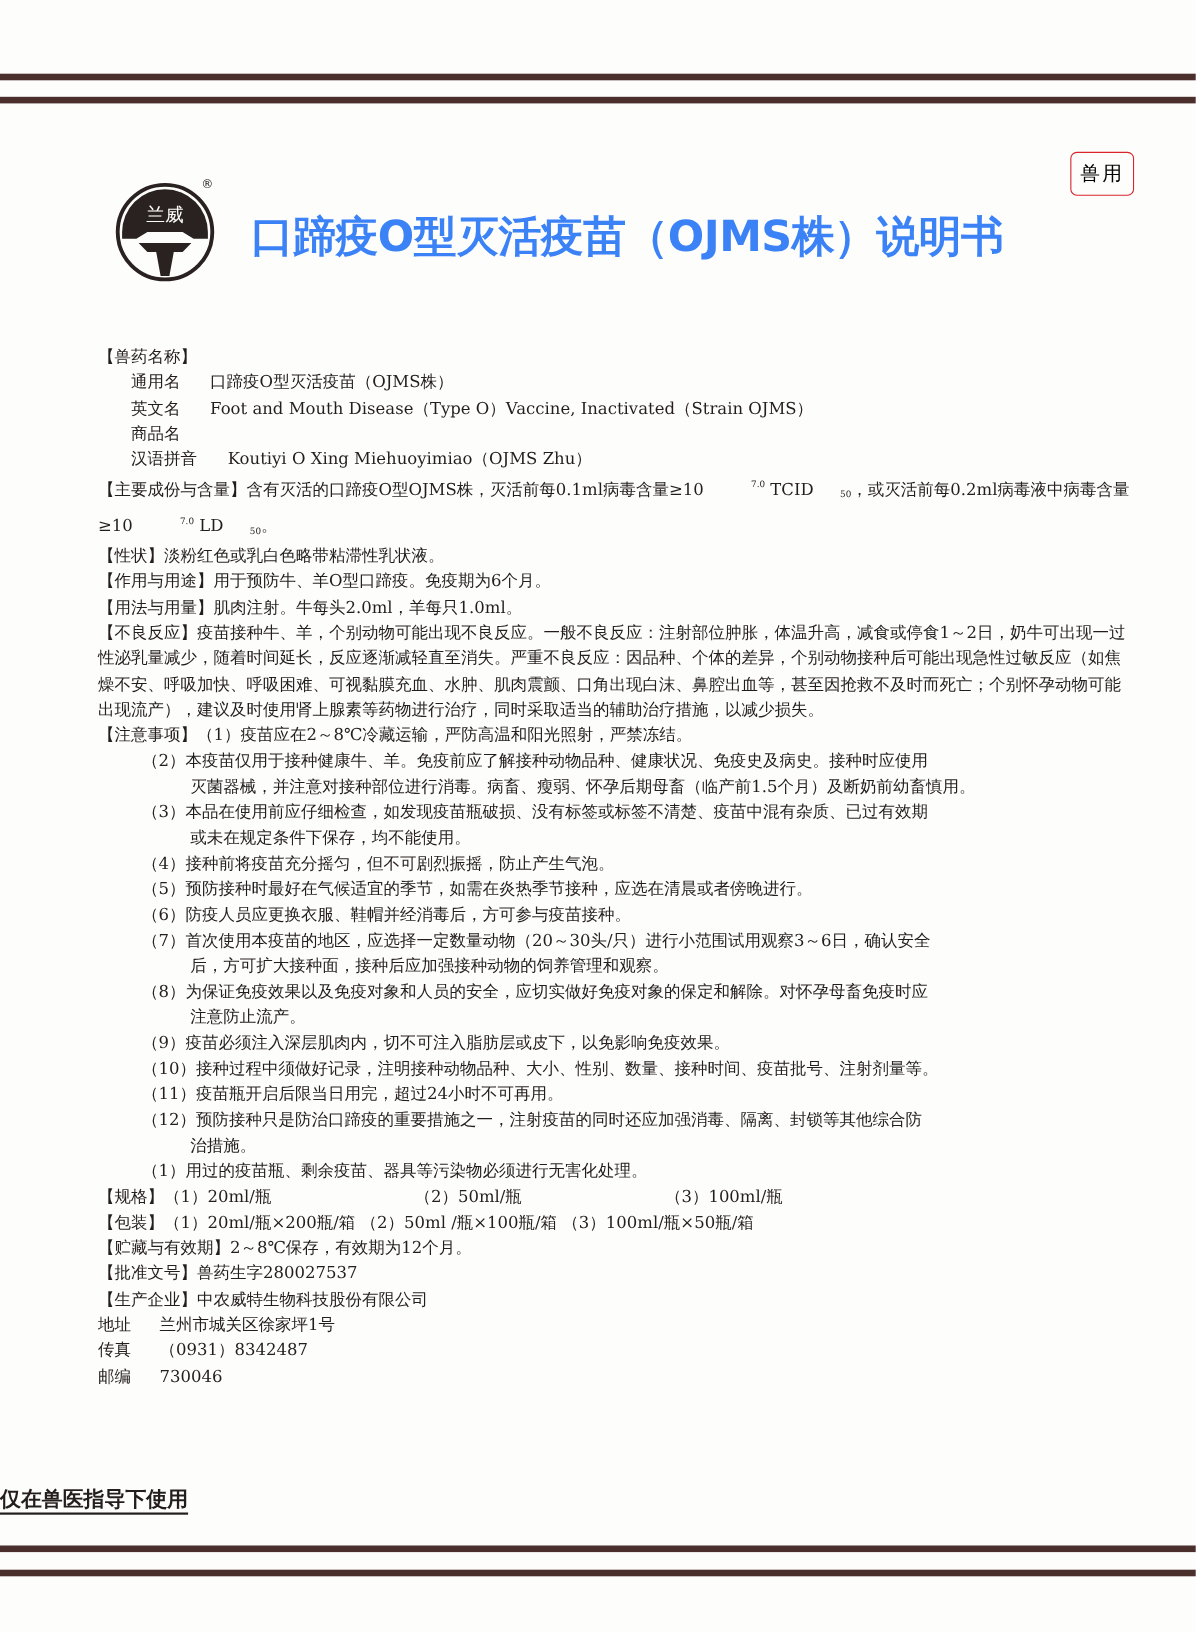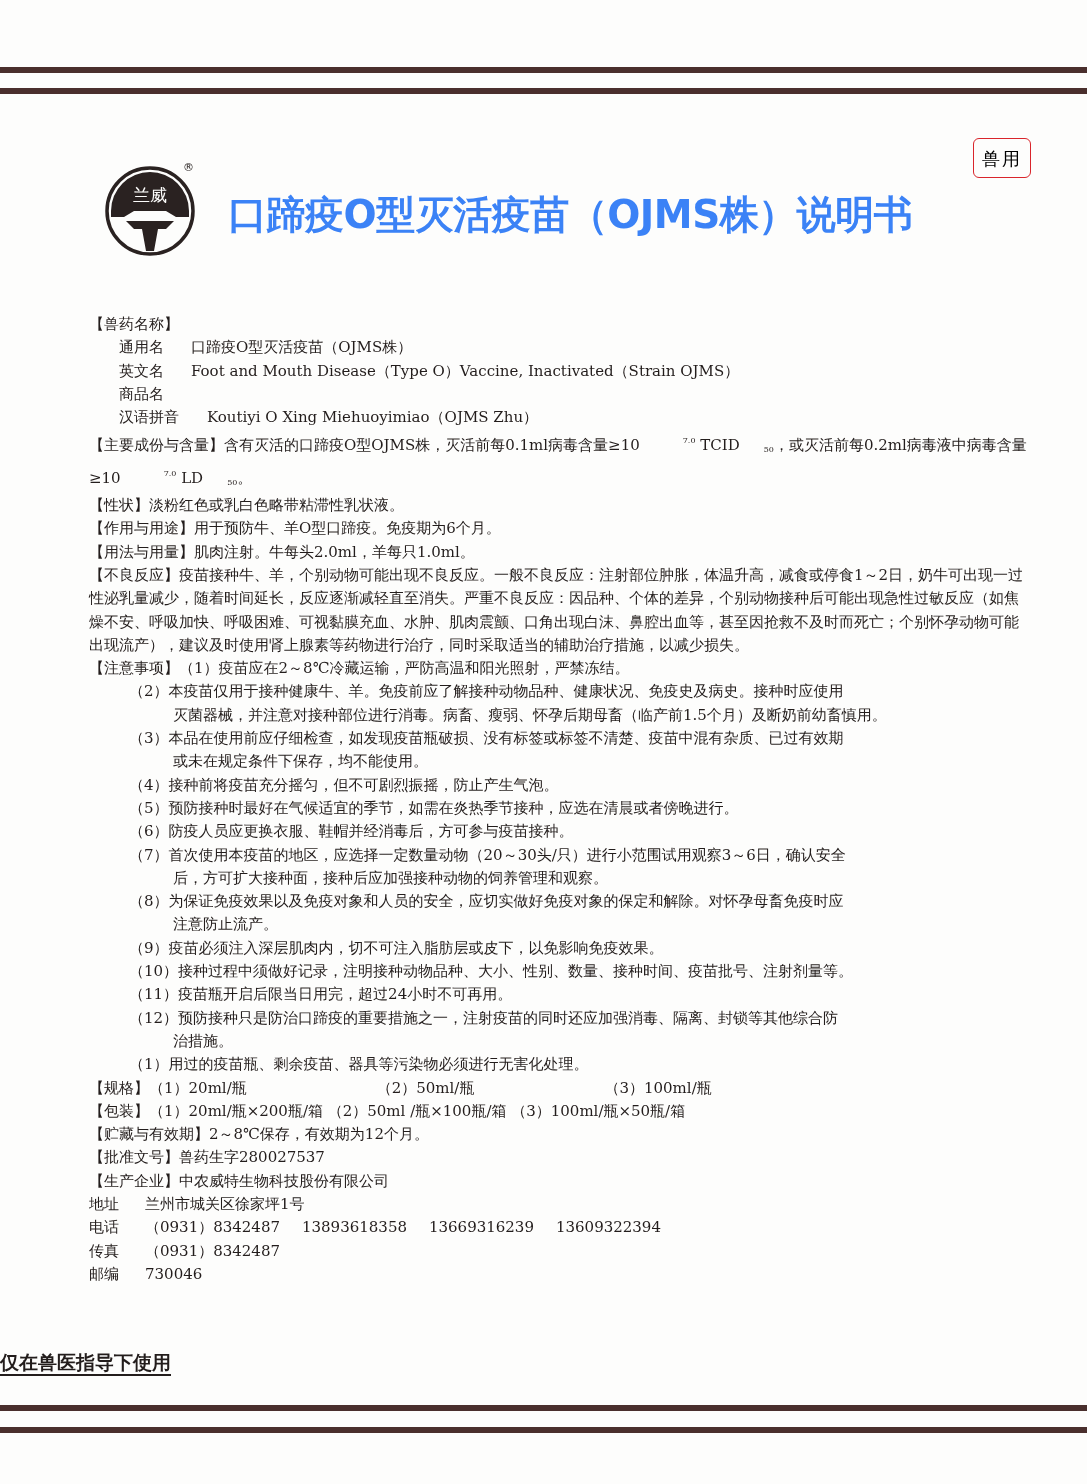--- a/index.html
+++ b/index.html
@@ -115,21 +115,20 @@
   <div class="line">
     <span class="lbl">【规格】</span><span>（1）20ml/瓶</span><span class="gap2"></span><span>（2）50ml/瓶</span><span class="gap2"></span><span>（3）100ml/瓶</span>
   </div>
   <div class="line"><span class="lbl">【包装】</span><span>（1）20ml/瓶×200瓶/箱 （2）50ml /瓶×100瓶/箱 （3）100ml/瓶×50瓶/箱</span></div>
   <div class="line"><span class="lbl">【贮藏与有效期】</span><span>2～8℃保存，有效期为12个月。</span></div>
   <div class="line"><span class="lbl">【批准文号】</span><span>兽药生字280027537</span></div>
   <div class="line"><span class="lbl">【生产企业】</span><span>中农威特生物科技股份有限公司</span></div>
 
   <div class="contact">
     <div class="line"><span class="k">地址</span><span>兰州市城关区徐家坪1号</span></div>
-    <div class="line"><span class="k">电话</span><span>（0931）8342487</span><span class="gap"></span><span>13893618358</span><span class="gap"></span><span>13669316239</span><span class="gap"></span><span>13609322394</span></div>
     <div class="line"><span class="k">传真</span><span>（0931）8342487</span></div>
     <div class="line"><span class="k">邮编</span><span>730046</span></div>
   </div>
 </div>
 
 <div class="footer-note"><span>仅在兽医指导下使用</span></div>
 
 <div class="stripe s3"></div>
 <div class="stripe s4"></div>
 

